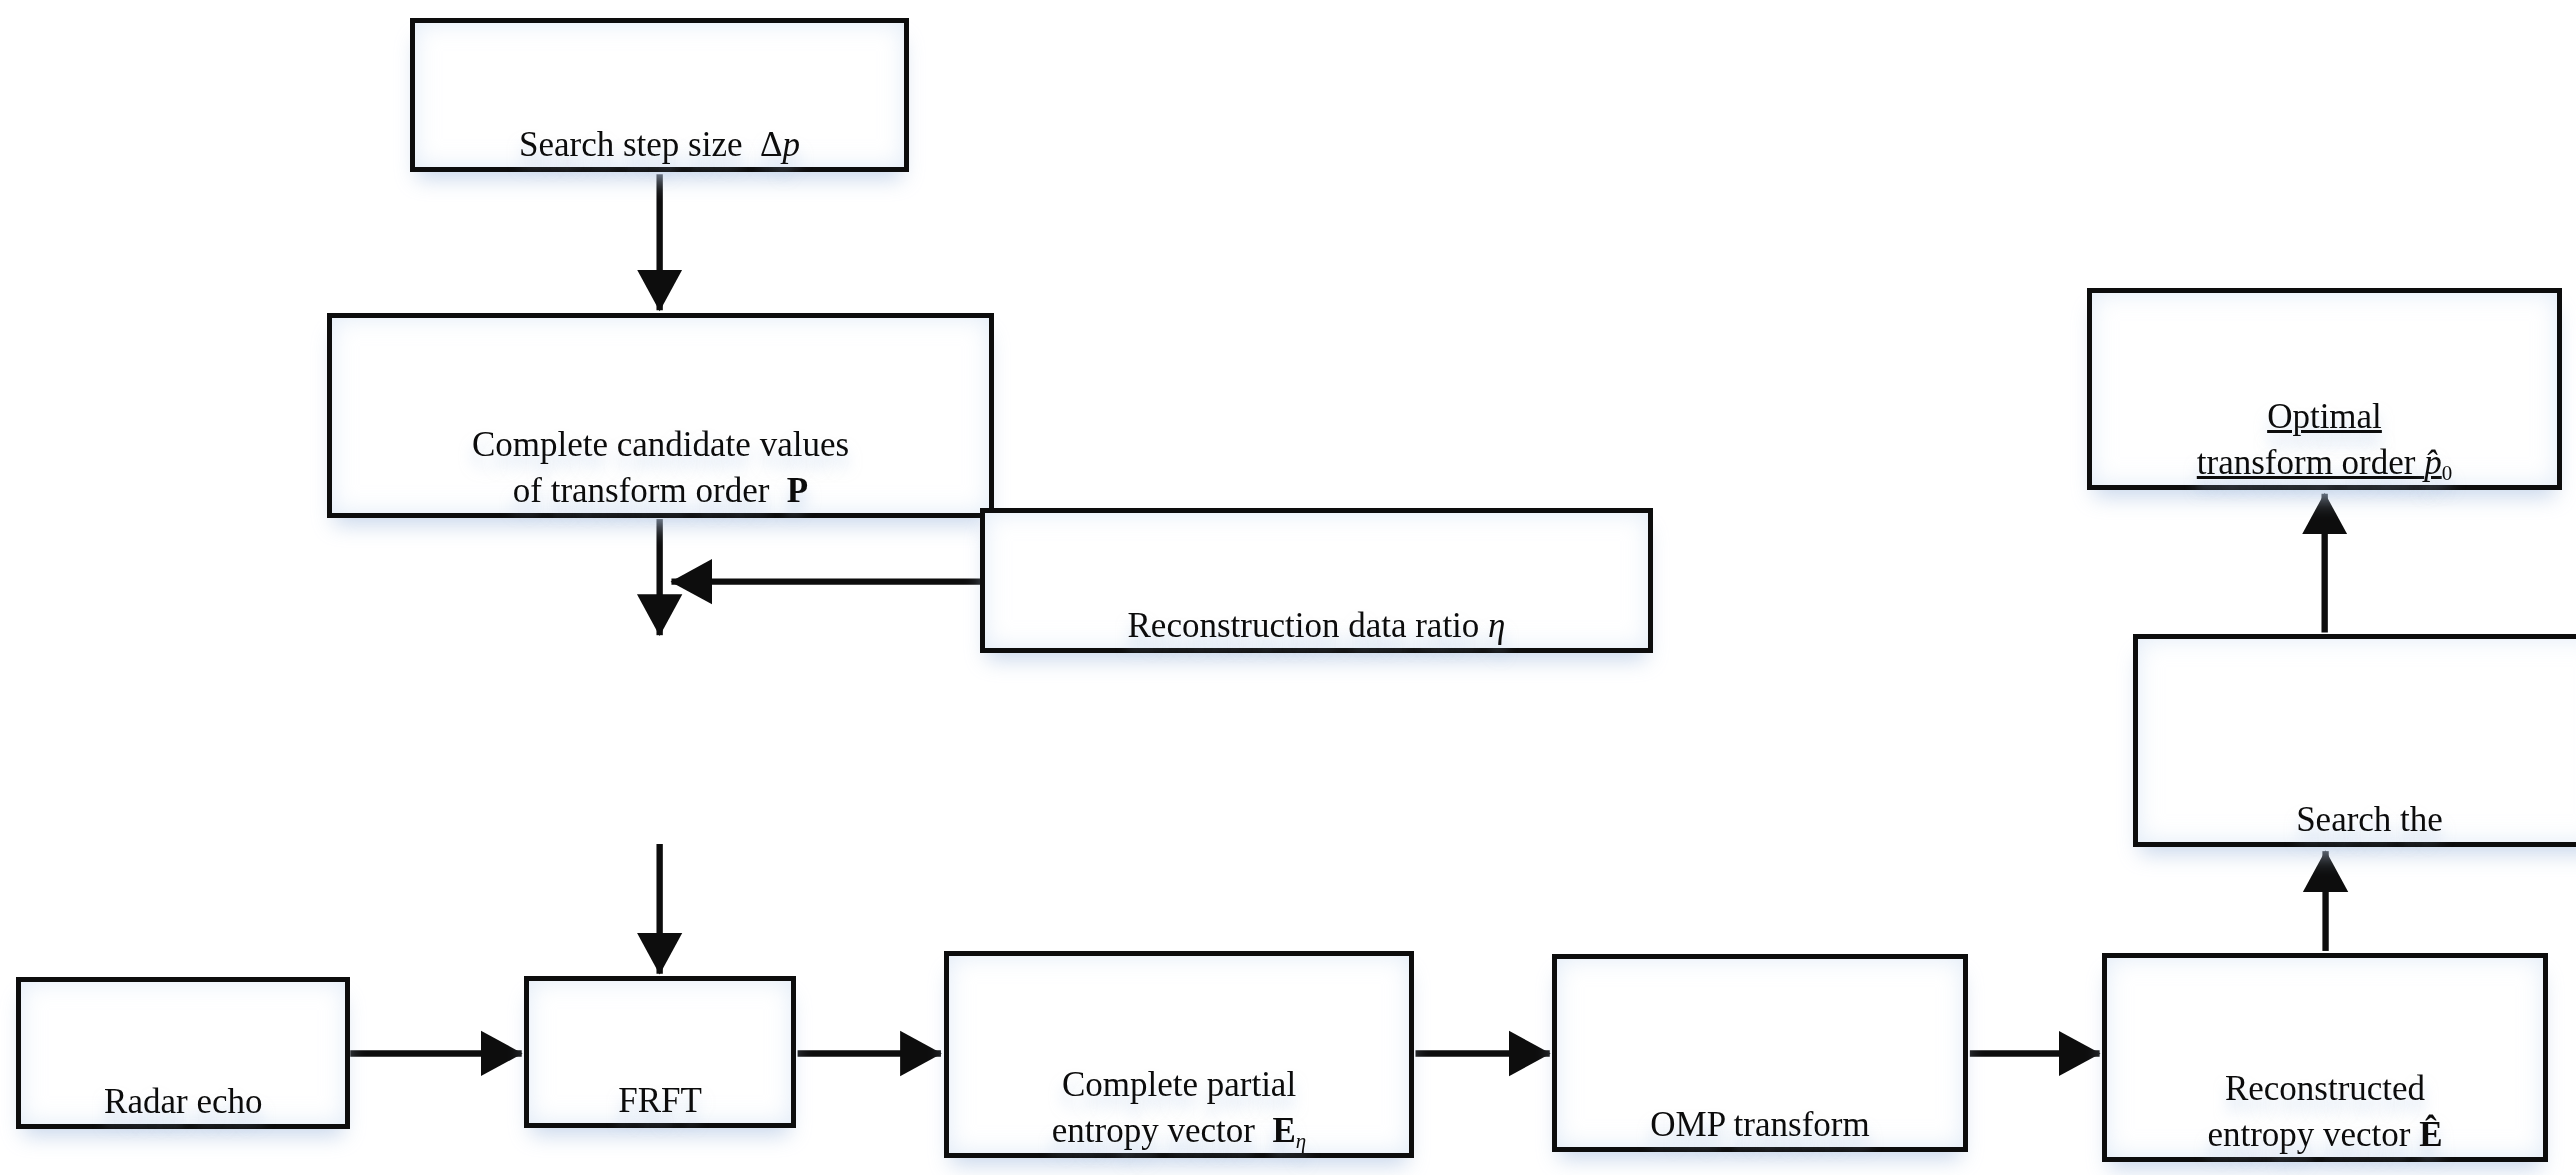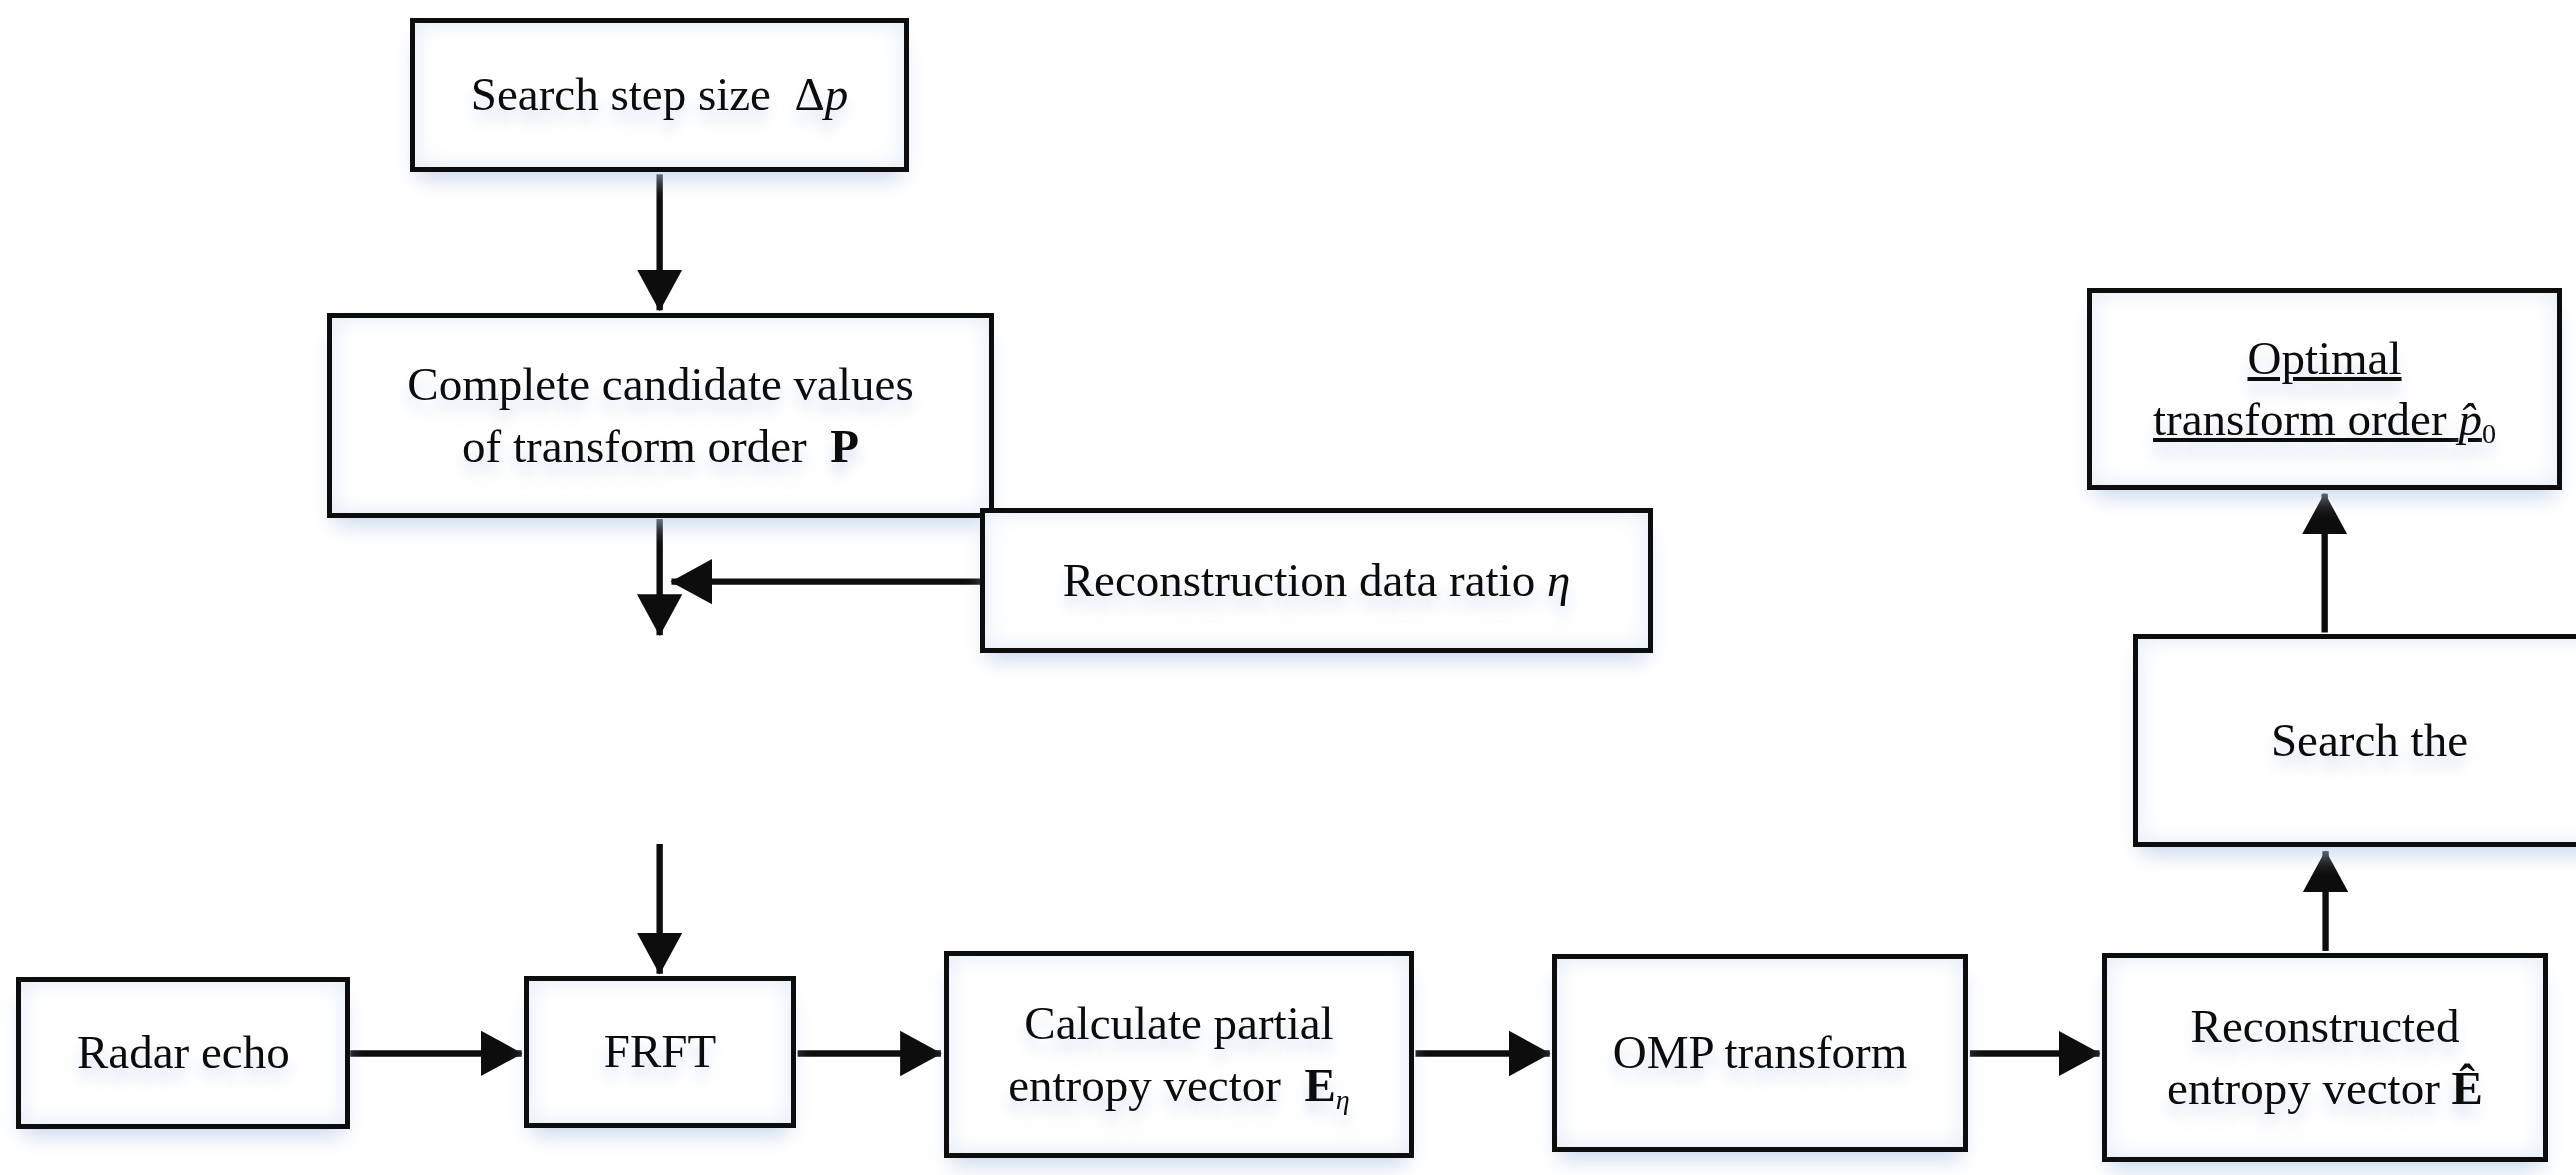--- a/index.html
+++ b/index.html
@@ -8,27 +8,27 @@
     width:2576px;height:1176px;
     background:#ffffff;
     font-family:"Liberation Serif","DejaVu Serif",serif;
     color:#0c0c0c;
     overflow:hidden;
   }
   .box{
     position:absolute;
     box-sizing:border-box;
     display:flex;flex-direction:column;
-    align-items:center;justify-content:center;
+    align-items:center;justify-content:flex-end;
     text-align:center;
     background:#ffffff;
     border:5.4px solid #0d0d0d;
     box-shadow:0 14.5px 20px -7.3px rgba(184,203,229,.75),
                inset 0 0 23.6px rgba(201,218,240,.55);
-    font-size:47px;
+    font-size:35px;
     line-height:1.30;
     white-space:nowrap;
   }
   .ln{text-shadow:0 11.8px 13.6px rgba(173,196,228,.55);}
   .it{font-style:italic;}
   .bd{font-weight:bold;}
   .sb{font-size:60%;vertical-align:-0.30em;line-height:0;}
   #wires{position:absolute;left:0;top:0;width:2576px;height:1176px;}
 </style>
 </head>
@@ -72,21 +72,21 @@
 
   <div class="box" style="left:16.3px;top:977px;width:334px;height:152px;">
       <div class="ln"><span>Radar echo</span></div>
     </div>
 
   <div class="box" style="left:524px;top:976px;width:272px;height:152px;">
       <div class="ln"><span>FRFT</span></div>
     </div>
 
   <div class="box" style="left:944px;top:951px;width:470px;height:207px;">
-      <div class="ln"><span>Calculate partial</span></div>
+      <div class="ln"><span>Complete partial</span></div>
       <div class="ln"><span>entropy vector&nbsp; </span><span class="bd">E</span><span class="it sb">η</span></div>
     </div>
 
   <div class="box" style="left:1552px;top:954px;width:416px;height:198px;">
       <div class="ln"><span>OMP transform</span></div>
     </div>
 
   <div class="box" style="left:2102px;top:953px;width:446px;height:209px;">
       <div class="ln"><span>Reconstructed</span></div>
       <div class="ln"><span>entropy vector </span><span class="bd">Ê</span></div>

